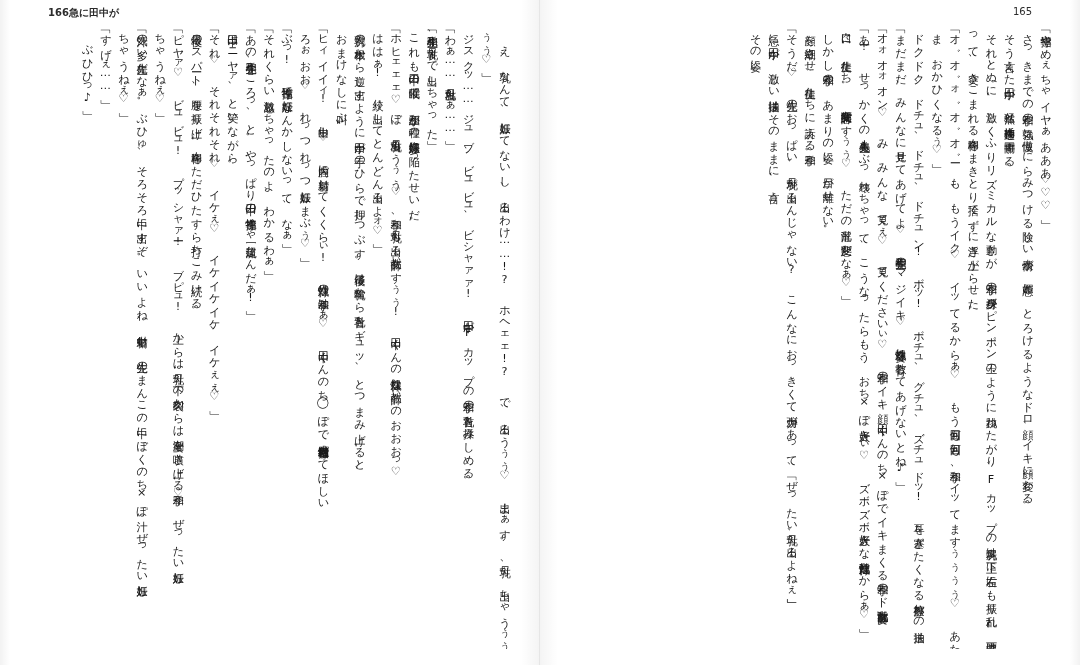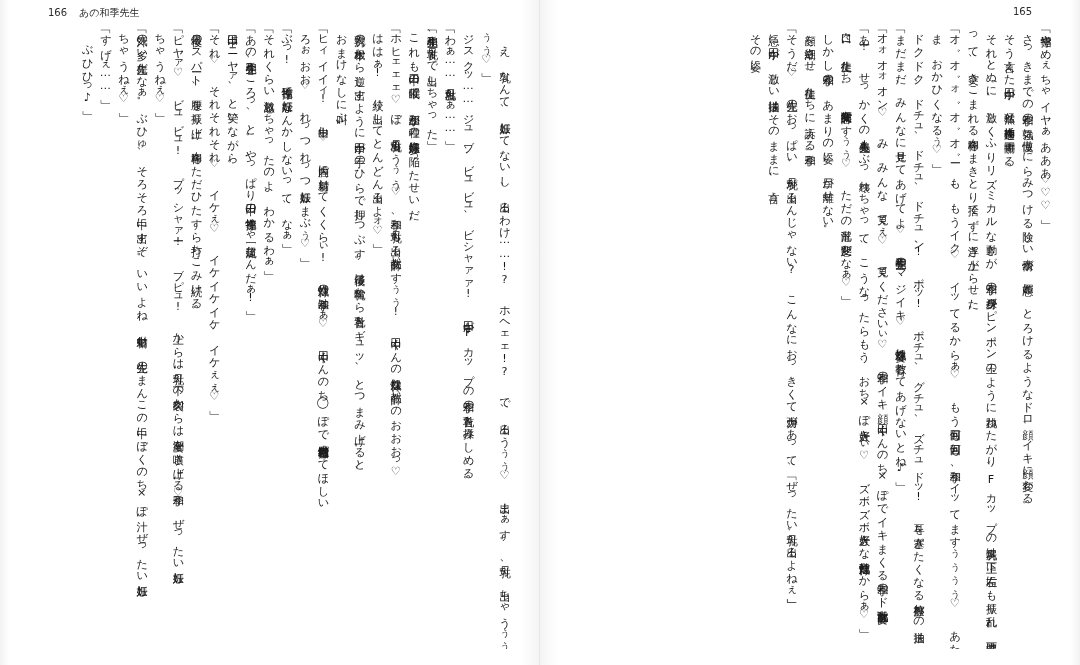--- a/index.html
+++ b/index.html
@@ -39,22 +39,22 @@
   .header-line {
     position: absolute;
     top: 6px;
     font-size: 10px;
     color: #2b2b2b;
     white-space: nowrap;
   }
   .header-left {
     left: 48px;
     display: flex;
-    gap: 12px;
     align-items: baseline;
+    font-weight: bold;
   }
   .header-right {
     right: 48px;
   }
   .folio {
     font-size: 10px;
     color: #2b2b2b;
   }
   .running-title {
     font-size: 10px;
@@ -114,21 +114,21 @@
 </style>
 </head>
 <body>
 
 <div id="page">
   <div class="spread">
 
     <div class="page-half page-left">
       <div class="header-line header-left">
         <span class="folio">166</span>
-        <span class="running-title">あの和季先生</span>
+        <span class="running-title">急に田中が</span>
       </div>
       <div class="body-vertical">
         <p>　え、乳なんて、妊娠してないし、出るわけ……!?　ホヘェェ!?　で、出るうぅぅ♡　出まぁす。　母乳、　出ちゃうぅぅぅぅ♡」</p>
         <p>ジスクッ……ジュブ、ビュビュ、ビシャァァ!　田中がFカップの和季の乳首を揉みしめる。</p>
         <p>「わぁ……母乳出たぁ……」</p>
         <p>「和季先生、母乳まで出しちゃった」</p>
         <p>これも田中の催眠で、和季が一種の想像妊娠に陥ったせいだ。</p>
         <p>「ホヒェェェ♡ぼ、母乳出るうぅう♡　和季、母乳も出る女教師ぃすぅぅ!　田中くんの性奴隷な教師ぃのおおおっ♡</p>
         <p>ははぁ!　絞り出してとんどん出るよォ♡」</p>
         <p>乳房の根本から逆し出すように田中が手のひらで押しつぶす。最後は乳輪から乳首をギュッ、とつまみ上げると、</p>

